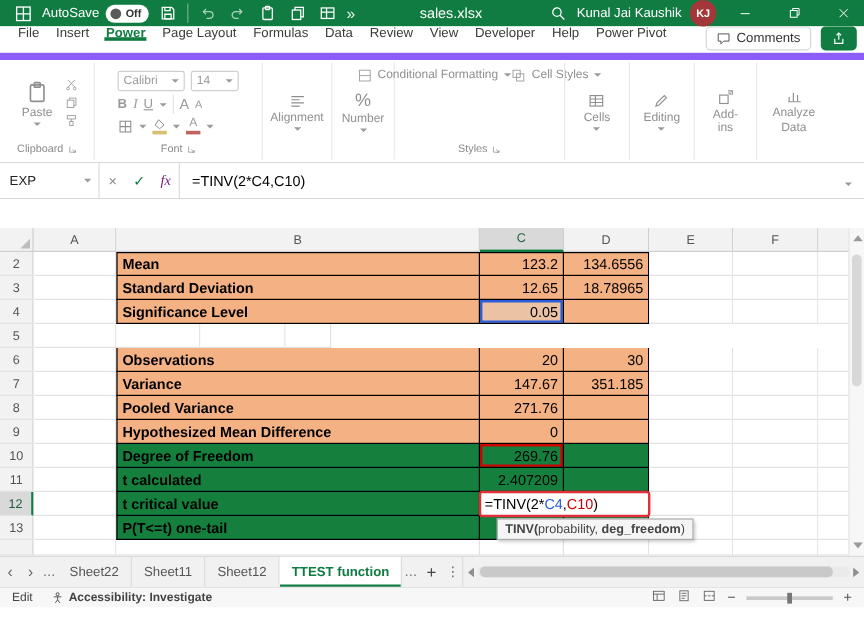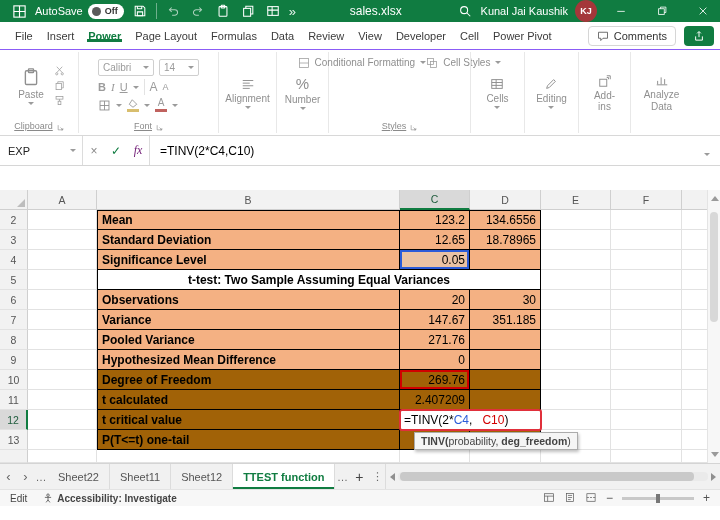--- a/index.html
+++ b/index.html
@@ -18,36 +18,36 @@
   .pilltext{color:#333;font-size:9px;font-weight:700;line-height:1;}
   .overflowg{font-size:13px;opacity:.9;}
   .fgrow{flex:1;}
   .filetitle{font-size:12px;white-space:nowrap;}
   .username{font-size:11px;white-space:nowrap;}
   .avatar{width:22px;height:22px;border-radius:50%;background:#A4373A;color:#fff;font-size:9px;font-weight:700;display:flex;align-items:center;justify-content:center;flex:none;}
   .winbtn{width:34px;height:36px;display:flex;align-items:center;justify-content:center;flex:none;}
   .winbtn svg{stroke:#fff;fill:none;stroke-width:1.1;}
 
   
-  .tabsrow{height:28px;display:flex;align-items:center;background:#fff;border-bottom:1px solid #8b5cf6;padding:0 6px 0 8px;font-size:11px;color:#3b3b3b;}
+  .tabsrow{height:28px;display:flex;align-items:flex-start;background:#fff;border-bottom:6px solid #8b5cf6;padding:0 6px 0 8px;font-size:11px;color:#3b3b3b;}
   .rtab{padding:0 7px;display:flex;align-items:center;position:relative;white-space:nowrap;}
   .rtab.active{color:#107C41;font-weight:700;}
   .rtab.active::after{content:"";position:absolute;left:6px;right:6px;bottom:0;height:3px;background:#107C41;}
   .tabsright{margin-left:auto;display:flex;align-items:center;gap:8px;}
   .commentsbtn{display:flex;align-items:center;gap:5px;border:1px solid #D6D6D6;border-radius:4px;padding:3px 8px;background:#fff;color:#333;}
   .commentsbtn svg{stroke:#555;fill:none;stroke-width:1.1;}
   .sharebtn{width:30px;height:20px;background:#107C41;border-radius:4px;display:flex;align-items:center;justify-content:center;}
   .sharebtn svg{stroke:#fff;fill:none;stroke-width:1.3;}
 
   
   .ribbon{height:86px;display:flex;background:#fff;border-bottom:1px solid #D8D8D8;padding:2px 0;color:#9b9b9b;}
   .rgroup{display:flex;flex-direction:column;padding:2px 4px;flex:none;}
   .rgroup+.rgroup{border-left:1px solid #E8E8E8;}
   .rgbody{flex:1;display:flex;align-items:center;justify-content:center;gap:5px;}
-  .rglabel{height:14px;display:flex;align-items:flex-end;justify-content:center;gap:4px;font-size:9px;color:#8a8a8a;text-decoration:underline;}
+  .rglabel{height:14px;display:flex;align-items:center;justify-content:center;gap:4px;font-size:9px;color:#8a8a8a;}
   .chv{width:0;height:0;border-left:3px solid transparent;border-right:3px solid transparent;border-top:3.5px solid #9b9b9b;display:inline-block;flex:none;}
   .bigbtn{display:flex;flex-direction:column;align-items:center;justify-content:center;gap:2px;font-size:10px;color:#8f8f8f;padding:0 5px;text-align:center;}
   .bigbtn svg{stroke:#8f8f8f;fill:none;stroke-width:1.1;}
   .smcol{display:flex;flex-direction:column;gap:4px;align-items:center;}
   .smcol svg{stroke:#9b9b9b;fill:none;stroke-width:1.1;}
   .fontrows{display:flex;flex-direction:column;gap:3px;justify-content:center;}
   .rowline{display:flex;align-items:center;gap:5px;}
   .combo{border:1px solid #CFCFCF;border-radius:2px;height:17px;display:flex;align-items:center;justify-content:space-between;padding:0 4px;font-size:10px;color:#9b9b9b;background:#fff;gap:4px;}
   .glyph{font-size:11px;color:#9b9b9b;line-height:1;}
   .gb{font-weight:700;}
@@ -87,30 +87,30 @@
   .gh.corner::after{content:"";position:absolute;right:2px;bottom:2px;border-left:8px solid transparent;border-bottom:8px solid #BDBDBD;}
   .gh.activecol{background:#D9D9D9;border-bottom:2px solid #107C41;color:#1f5c3d;}
   .rn{width:28px;background:#F2F2F2;border-right:1px solid #CFCFCF;border-bottom:1px solid #E2E2E2;font-size:10.5px;color:#555;display:flex;align-items:center;justify-content:center;flex:none;}
   .rn.activerow{background:#D9D9D9;border-right:2px solid #107C41;color:#1f5c3d;}
   .cell{border-right:1px solid #E2E2E2;border-bottom:1px solid #E2E2E2;font-size:12px;display:flex;align-items:center;background:#fff;flex:none;overflow:hidden;}
   .wCorner{width:28px;}.wA{width:69px;}.wB{width:303px;}.wC{width:70px;}.wD{width:71px;}.wE{width:70px;}.wF{width:71px;}.wG{width:38px;}
   .tbl{border-right:1px solid #000;border-bottom:1px solid #000;}
   .bl{border-left:1px solid #000;}
   .bt{border-top:1px solid #000;}
   .orange{background:#F4B183;}
-  .pink{background:#a16207;}
+  .pink{background:#15803d;}
   .lbl{font-weight:700;padding-left:4px;color:#000;white-space:nowrap;}
   .num{justify-content:flex-end;padding-right:4px;color:#000;}
   .merged{width:444px;justify-content:center;font-weight:700;color:#000;background:#fff;white-space:nowrap;}
   .c4ref{box-shadow:inset 0 0 0 2px #2B5CD9;background:#EBC3A4;}
   .c10ref{box-shadow:inset 0 0 0 2px #D10000;}
   .editcell{position:relative;overflow:visible;}
   .editbox{position:absolute;left:-1px;top:-1px;width:143px;height:22px;background:#fff;border:2px solid #E0303B;border-radius:3px;display:flex;align-items:center;padding-left:3px;font-size:12px;color:#000;z-index:5;white-space:nowrap;}
   .rblue{color:#2B5CD9;}
-  .rred{color:#D10000;margin-left:10px;}
+  .rred{color:#D10000;}
   .ftooltip{position:absolute;left:13px;top:21px;background:#F5F5F5;border:1px solid #ABABAB;box-shadow:1px 2px 3px rgba(0,0,0,.25);padding:2px 6px;font-size:10.5px;color:#444;white-space:nowrap;z-index:6;}
   .ttb{font-weight:700;}
   .vscroll{position:absolute;top:0;right:0;width:13px;height:273px;background:#F7F7F7;border-left:1px solid #E4E4E4;z-index:4;}
   .vthumb{position:absolute;left:2px;top:22px;width:8px;height:110px;background:#D8D8D8;border-radius:4px;}
   .varr{position:absolute;left:3px;width:0;height:0;border-left:4px solid transparent;border-right:4px solid transparent;}
   .varr.up{top:6px;border-bottom:5px solid #9a9a9a;}
   .varr.dn{bottom:6px;border-top:5px solid #9a9a9a;}
 
   
   .sheetbar{height:26px;display:flex;align-items:stretch;background:#F1F1F1;border-top:1px solid #D4D4D4;font-size:11px;color:#555;}
@@ -224,21 +224,21 @@
 <div class="tabsrow">
   <span class="rtab">File</span>
   <span class="rtab">Insert</span>
   <span class="rtab active">Power</span>
   <span class="rtab">Page Layout</span>
   <span class="rtab">Formulas</span>
   <span class="rtab">Data</span>
   <span class="rtab">Review</span>
   <span class="rtab">View</span>
   <span class="rtab">Developer</span>
-  <span class="rtab">Cell</span>
+  <span class="rtab">Help</span>
   <span class="rtab">Power Pivot</span>
   <span class="tabsright">
     <span class="commentsbtn">
       <svg width="12" height="12" viewBox="0 0 16 16">
           <path d="M2 3h12v8H8l-3 3v-3H2z"></path>
         </svg>
       <span>Comments</span>
     </span>
     <span class="sharebtn">
       <svg width="12" height="12" viewBox="0 0 16 16">
@@ -493,21 +493,20 @@
     <div class="cell wC tbl orange num c4ref">0.05</div>
     <div class="cell wD tbl orange num"></div>
     <div class="cell wE"></div>
     <div class="cell wF"></div>
     <div class="cell wG"></div>
   </div>
 
   <div class="grow">
     <div class="rn">5</div>
     <div class="cell wA"></div>
-    <div class="cell tbl bl merged">t-test: Two Sample Assuming Equal Variances</div>
     <div class="cell wE"></div>
     <div class="cell wF"></div>
     <div class="cell wG"></div>
   </div>
 
   <div class="grow">
     <div class="rn">6</div>
     <div class="cell wA"></div>
     <div class="cell wB tbl bl orange lbl">Observations</div>
     <div class="cell wC tbl orange num">20</div>

